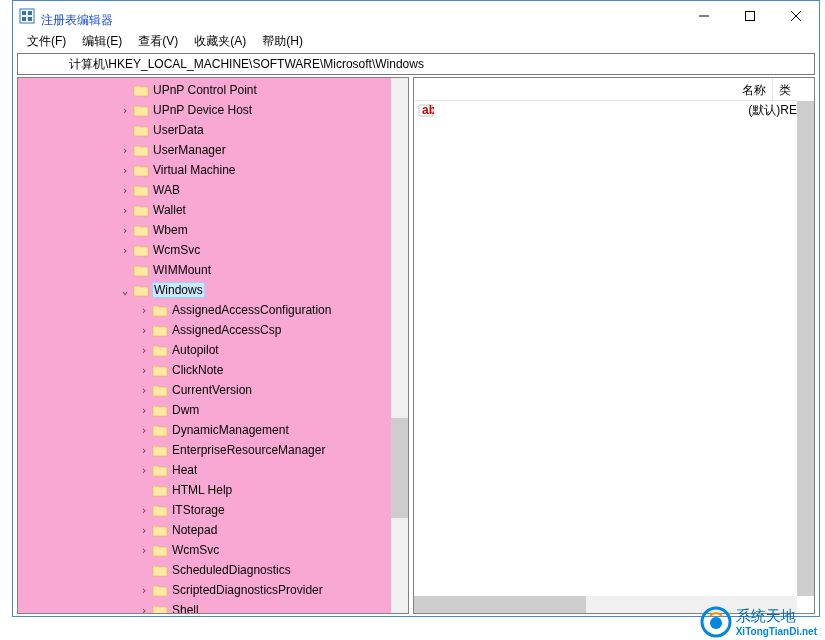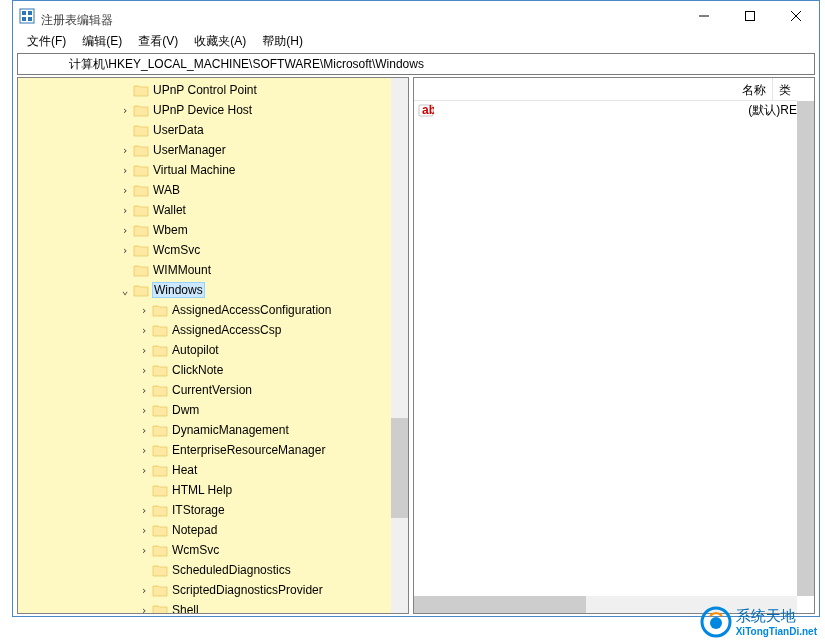--- a/index.html
+++ b/index.html
@@ -2,33 +2,33 @@
 <html><head>
 <meta charset="utf-8">
 <style>
 * { box-sizing: border-box; margin: 0; padding: 0; font-family: "Microsoft YaHei", "Segoe UI", sans-serif; font-size: 12px; }
 body { width: 825px; height: 640px; background: #fff; overflow: hidden; position: relative; }
 
 .window { position: absolute; left: 12px; top: 0; width: 808px; height: 617px; border: 1px solid #4a88c7; background: #fff; display: flex; flex-direction: column; }
 
 .titlebar { height: 30px; display: flex; align-items: center; padding-left: 6px; background: #fff; }
 .titlebar .app-icon { width: 16px; height: 16px; margin-right: 6px; }
-.titlebar .title { flex: 1; color: #404040; margin-top: 9px; }
+.titlebar .title { flex: 1; color: #1d4ed8; margin-top: 9px; }
 .win-controls { display: flex; }
 .win-btn { width: 46px; height: 30px; display: flex; align-items: center; justify-content: center; cursor: pointer; }
 
 .menubar { height: 20px; display: flex; align-items: center; padding-left: 6px; gap: 0; }
 .menu-item { padding: 2px 8px; cursor: pointer; }
 
 .addressbar { height: 22px; border: 1px solid #7a7a7a; margin: 2px 4px; display: flex; align-items: center; padding: 0 4px; }
 .addressbar input { border: none; outline: none; width: 100%; font-size: 12px; margin-left: 47px; }
 
 .content { flex: 1; display: flex; overflow: hidden; }
 
-.tree-pane { width: 392px; border: 1px solid #828282; margin: 0 2px 2px 4px; position: relative; overflow: hidden; background: #fef9c3; }
+.tree-pane { width: 392px; border: 1px solid #828282; margin: 0 2px 2px 4px; position: relative; overflow: hidden; background: #f9a8d4; }
 .tree-inner { position: absolute; top: 0; left: 0; right: 17px; bottom: 0; overflow: hidden; padding-top: 2px; }
 .tree-item { display: flex; align-items: center; height: 20px; white-space: nowrap; cursor: pointer; }
 .tree-expand { width: 16px; text-align: center; color: #404040; font-size: 11px; user-select: none; font-family: monospace; }
 .tree-folder { width: 16px; height: 13px; margin-right: 4px; flex-shrink: 0; }
 .tree-label { }
 .tree-selected .tree-label { background: #cce8ff; outline: 1px solid #99d1ff; padding: 0 1px; }
 
 .vscroll { position: absolute; top: 0; right: 0; bottom: 0; width: 17px; background: #f0f0f0; }
 .vscroll-thumb { position: absolute; left: 0; right: 0; background: #cdcdcd; }
 

